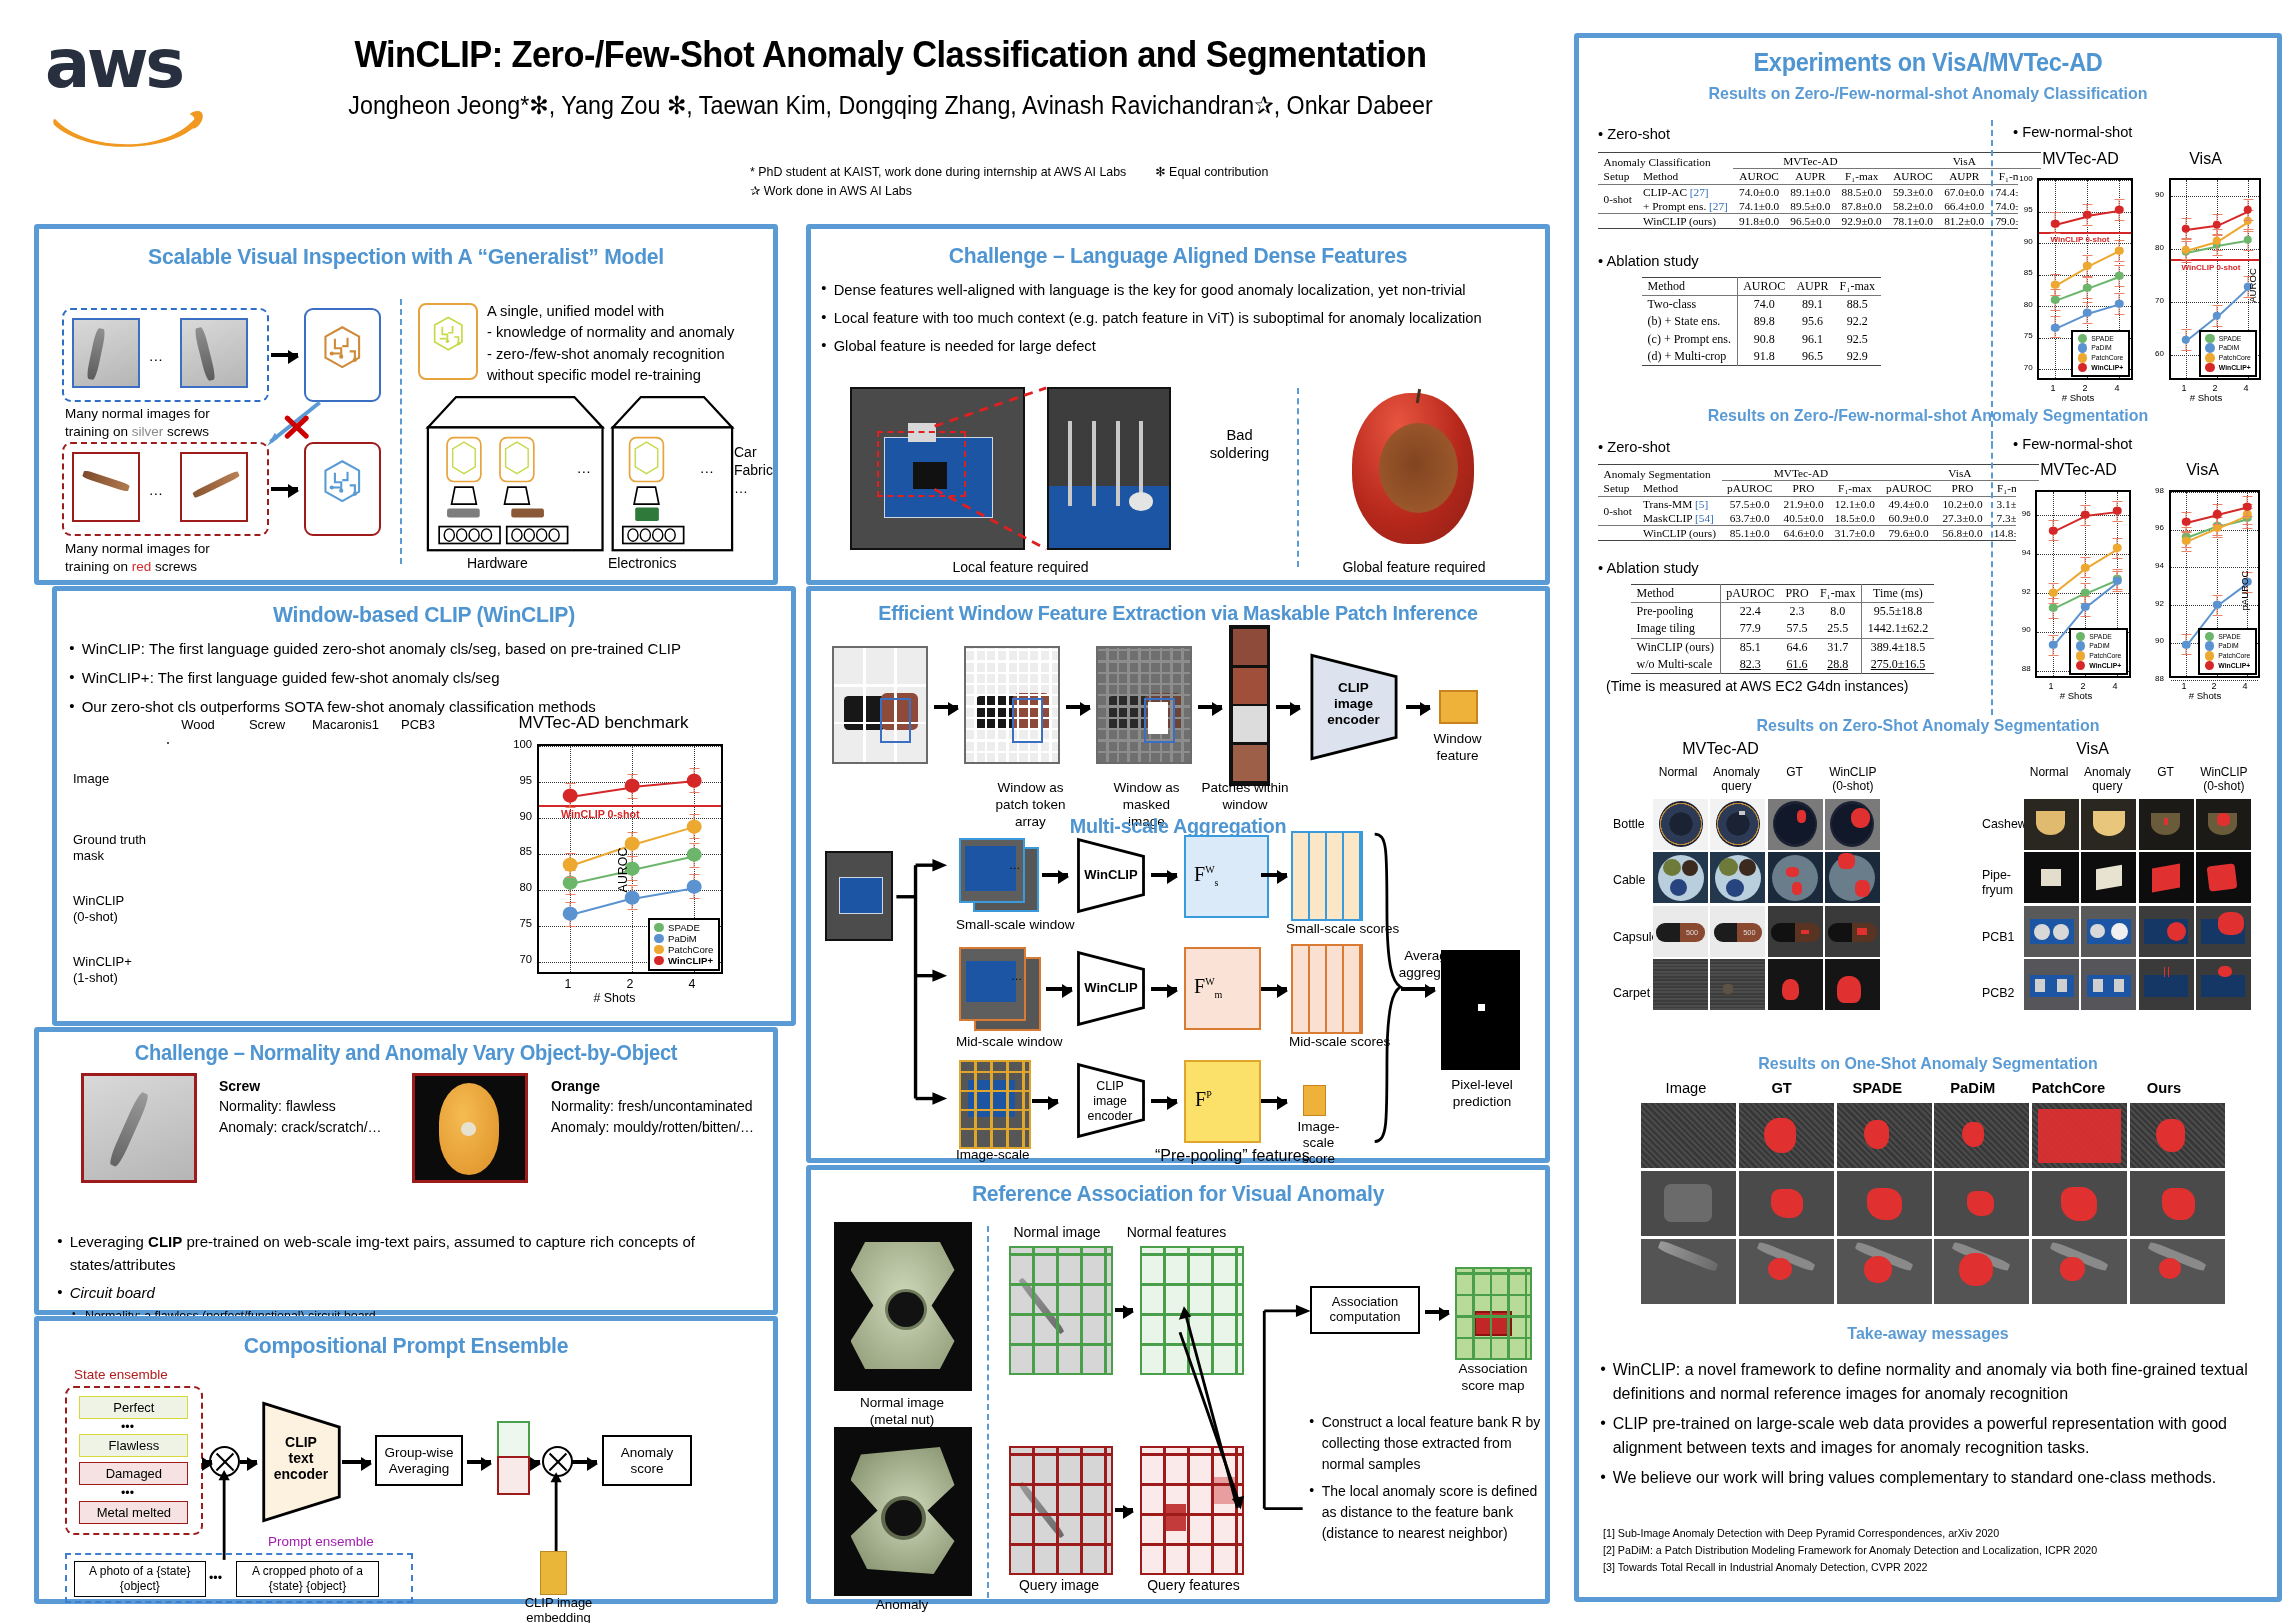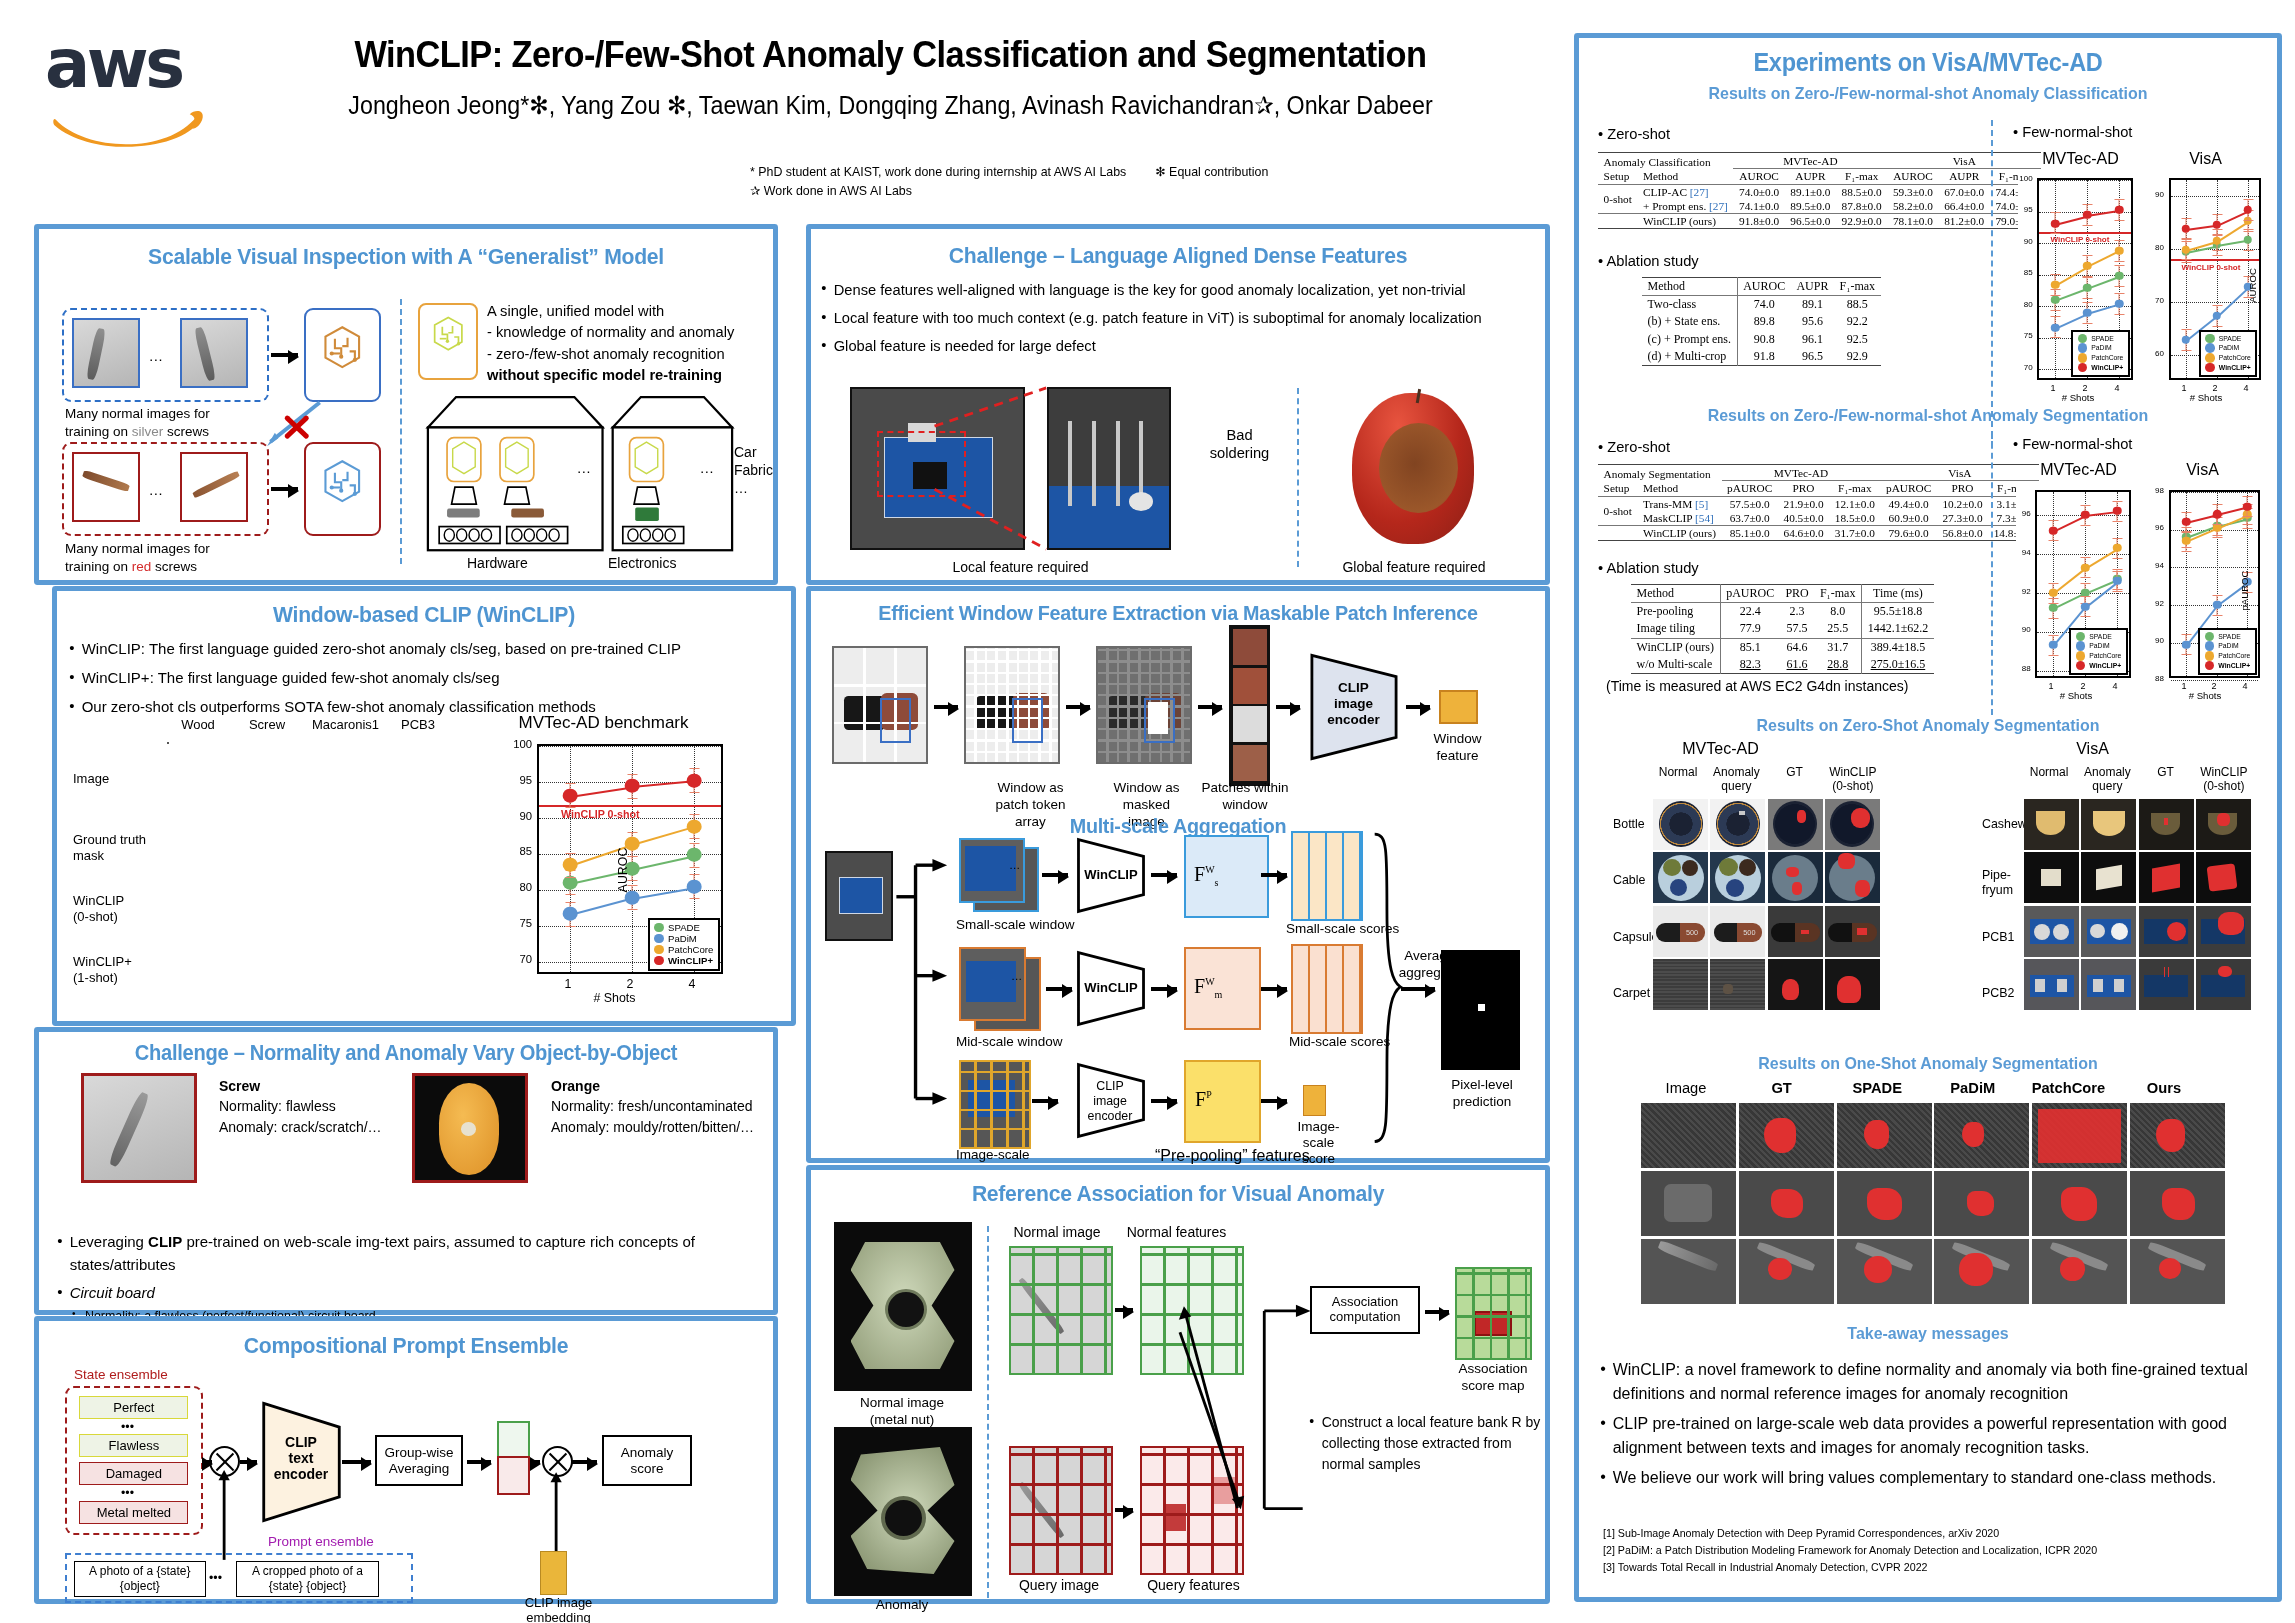--- a/index.html
+++ b/index.html
@@ -206,21 +206,21 @@
           <g fill="#c8d94a">
             <circle cx="48" cy="64" r="4"></circle>
             <circle cx="74" cy="70" r="4"></circle>
           </g>
         </svg>
     </div>
     <div style="position:absolute;left:448px;top:72px;width:282px;font-size:14.7px;line-height:1.45;">
       <div>A single, unified model with</div>
       <div>-  knowledge of normality and anomaly</div>
       <div>-  zero-/few-shot anomaly recognition</div>
-      <div style="font-weight:700;">without specific model re-training</div>
+      <div style="font-weight:400;">without specific model re-training</div>
     </div>
 
     <svg style="position:absolute;left:383px;top:159px;width:316px;height:169px;" viewBox="0 0 560 300" width="316" height="169">
       <path d="M10 70 L60 16 L270 16 L320 70 Z" fill="#fff" stroke="#000" stroke-width="4"></path>
       <rect x="10" y="70" width="310" height="218" fill="#fff" stroke="#000" stroke-width="4"></rect>
       <path d="M338 70 L388 16 L500 16 L550 70 Z" fill="#fff" stroke="#000" stroke-width="4"></path>
       <rect x="338" y="70" width="212" height="218" fill="#fff" stroke="#000" stroke-width="4"></rect>
       <g stroke="#e8a33d" stroke-width="3" fill="none">
         <rect x="44" y="88" width="60" height="78" rx="12"></rect>
           <rect x="138" y="88" width="60" height="78" rx="12"></rect>
@@ -717,20 +717,21 @@
       </div>
     <div class="arrow-r" style="left:614px;top:140px;width:24px;"></div>
     <div style="position:absolute;left:644px;top:97px;width:73px;height:89px;border:2.8px solid #4aa04a;background:#b8db9a;">
       <div style="position:absolute;left:17px;top:42px;width:34px;height:21.4px;background:#c12727;border:2.3px solid #8c1111;"></div>
       <div style="position:absolute;inset:0;background:repeating-linear-gradient(90deg,transparent 0 15px,#4aa04a 15px 17.5px),repeating-linear-gradient(0deg,transparent 0 19px,#4aa04a 19px 21.4px);"></div>
     </div>
     <div style="position:absolute;left:634px;top:191px;width:96px;text-align:center;font-size:13.5px;line-height:1.25;">Association<br>score map</div>
 
     <ul class="bul" style="position:absolute;left:496px;top:242px;width:237px;margin:0;padding:0;font-size:14px;">
       <li>Construct a local feature bank R by collecting those extracted from normal samples</li>
+      <li>The local anomaly score is defined as distance to the feature bank (distance to nearest neighbor)</li>
     </ul>
   </div>
 
   <div class="panel" style="left:1574px;top:33px;width:708px;height:1569px;">
     <div class="sect-title" style="margin-top:10px;font-size:25px;">Experiments on VisA/MVTec-AD</div>
     <div class="sect-sub" style="margin-top:6.8px;">Results on Zero-/Few-normal-shot Anomaly Classification</div>
 
     <div style="position:absolute;left:19px;top:88px;font-size:14.7px;">• <span>Zero-shot</span></div>
     <table class="res" style="position:absolute;left:19px;top:114px;">
       <tbody>

